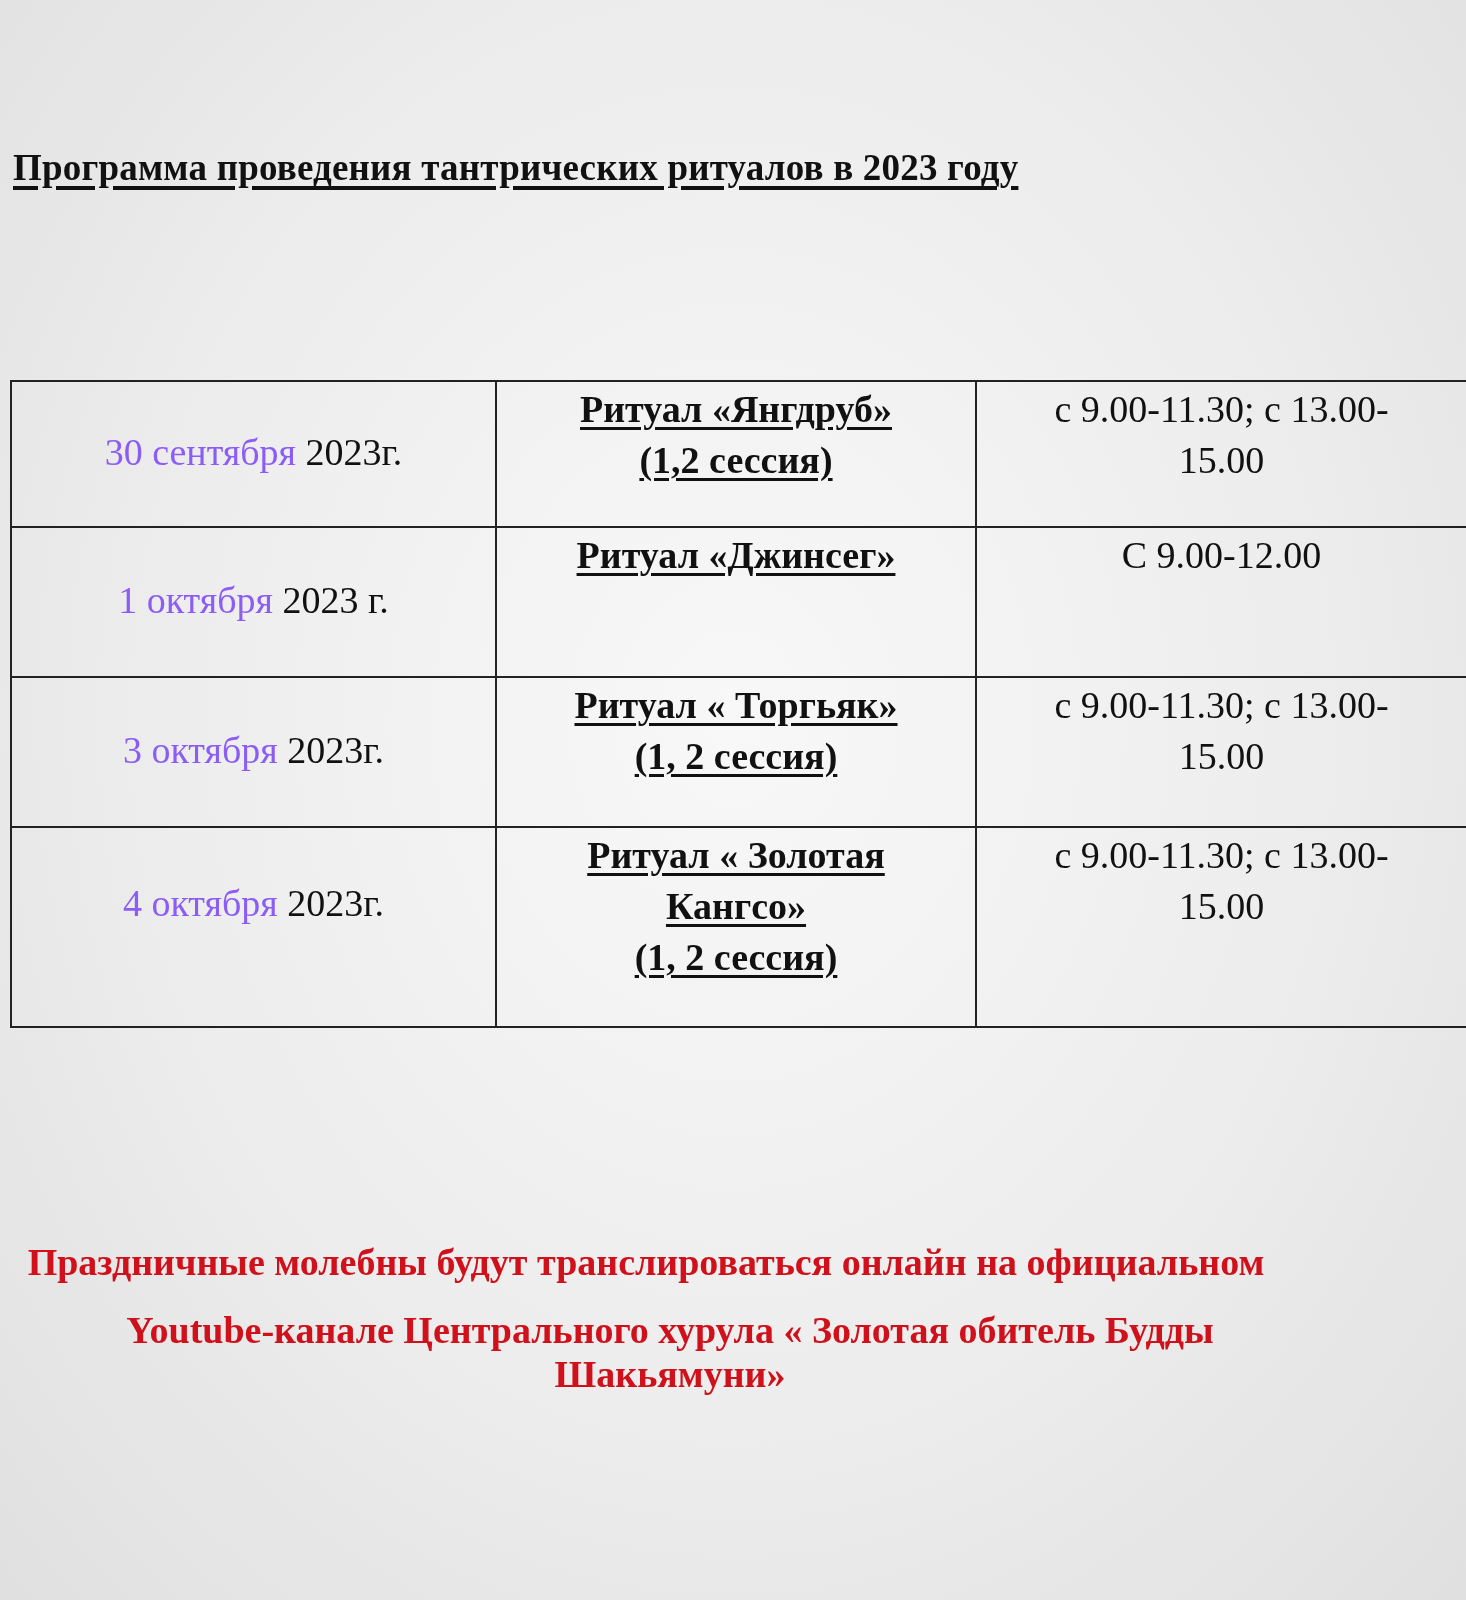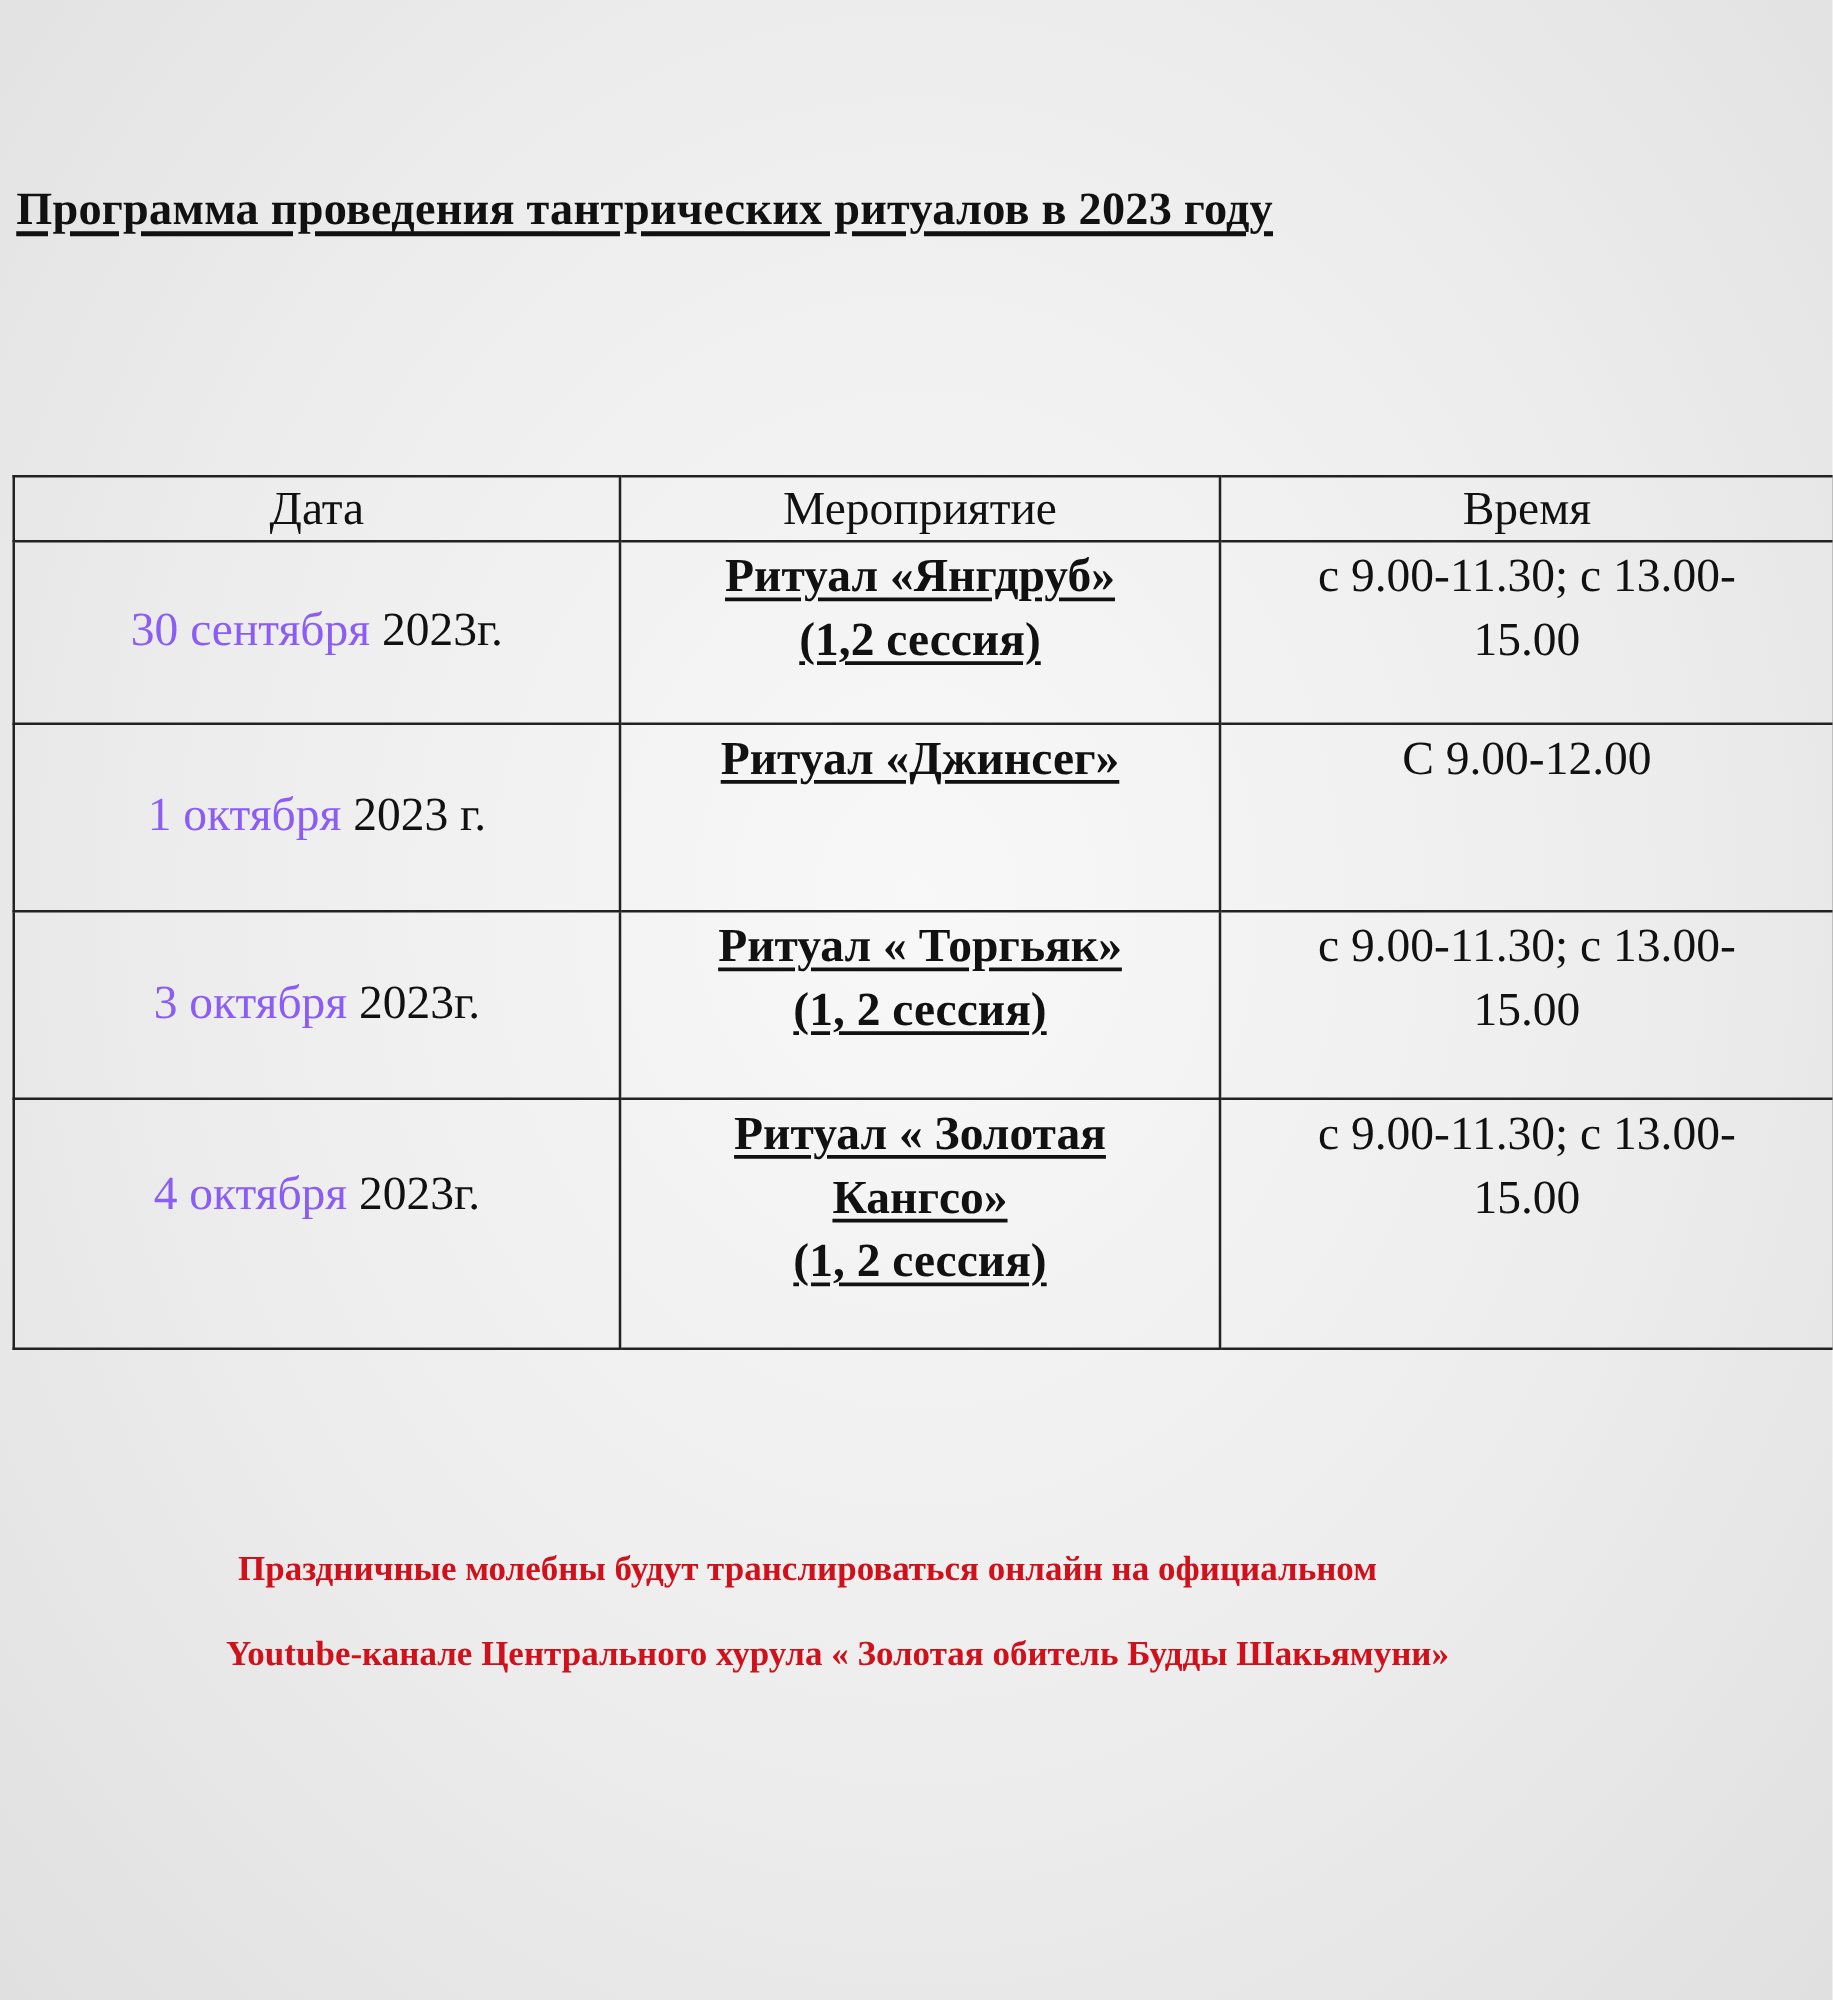--- a/index.html
+++ b/index.html
@@ -27,42 +27,37 @@
     col.c1 { width: 485px; } col.c2 { width: 480px; } col.c3 { width: 491px; }
     th { height: 50px; vertical-align: middle; }
     td.date { vertical-align: middle; }
     td.event, td.time { vertical-align: top; padding-top: 2px !important; line-height: 51px; }
     td.event span.ev { font-weight: bold; text-decoration: underline; text-decoration-thickness: 3px; text-underline-offset: 5px; }
     .red { color: #8b5cf6; }
     tr.r1 { height: 146px; } tr.r2 { height: 150px; } tr.r3 { height: 150px; } tr.r4 { height: 200px; }
     td.date .txt { position: relative; top: -2px; }
     .note {
       position: absolute; left: 0; width: 1292px; text-align: center;
-      color: #d0101a; font-weight: bold; font-size: 28px;
+      color: #d0101a; font-weight: bold; font-size: 38px;
     }
     .note1 { top: 1240px; }
     .note2 { top: 1308px; padding-left: 24px; }
   </style>
 </head>
 <body>
 
 <div class="title">Программа проведения тантрических ритуалов в 2023 году</div>
 
 <table class="schedule">
   <colgroup>
       <col class="c1">
       <col class="c2">
       <col class="c3">
     </colgroup>
   <tbody>
-      <tr>
-    <th>Дата</th>
-    <th>Мероприятие</th>
-    <th>Время</th>
-  </tr>
   <tr class="r1">
     <td class="date"><span class="txt"><span class="red">30 сентября</span><span> 2023г.</span></span></td>
     <td class="event"><span class="ev">Ритуал «Янгдруб»</span><br><span class="ev"> (1,2 сессия)</span></td>
     <td class="time"><span>с 9.00-11.30; с 13.00-</span><br><span>15.00</span></td>
   </tr>
   <tr class="r2">
     <td class="date"><span class="txt"><span class="red">1 октября</span><span> 2023 г.</span></span></td>
     <td class="event"><span class="ev">Ритуал «Джинсег»</span></td>
     <td class="time"><span>С 9.00-12.00</span></td>
   </tr>

